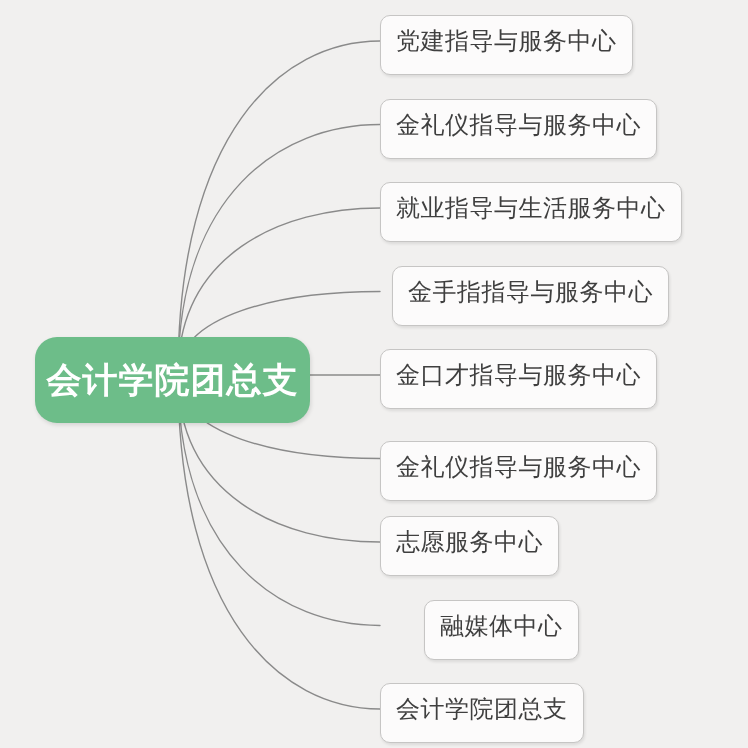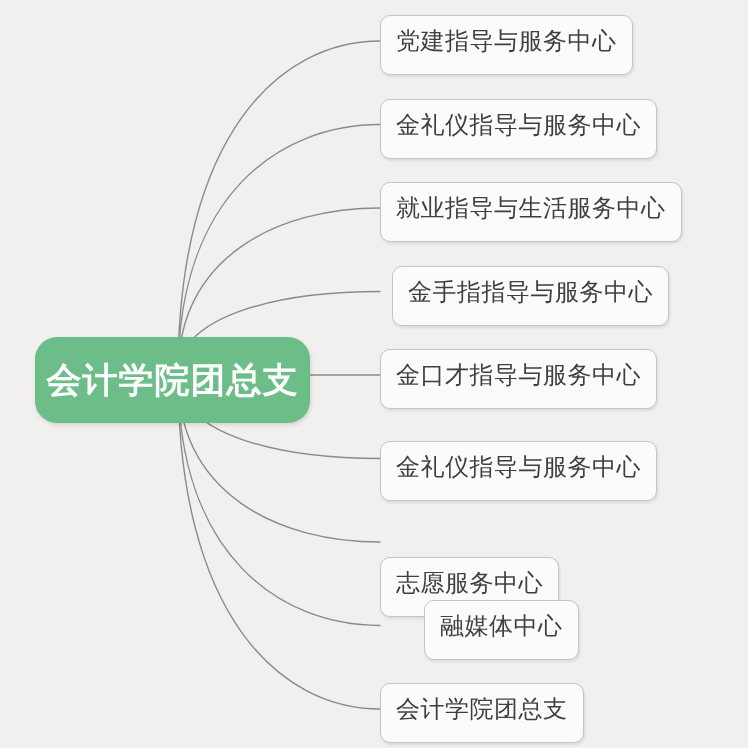--- a/index.html
+++ b/index.html
@@ -86,16 +86,16 @@
     </svg>
 
   <div class="root-node">会计学院团总支</div>
 
 <div class="child-node" style="top: 15px;">党建指导与服务中心</div>
     <div class="child-node" style="top: 99px;">金礼仪指导与服务中心</div>
     <div class="child-node" style="top: 182px;">就业指导与生活服务中心</div>
     <div class="child-node" style="top: 266px; margin-left: 12px;">金手指指导与服务中心</div>
     <div class="child-node" style="top: 349px;">金口才指导与服务中心</div>
     <div class="child-node" style="top: 441px;">金礼仪指导与服务中心</div>
-    <div class="child-node" style="top: 516px; margin-top: 41px;">志愿服务中心</div>
+    <div class="child-node" style="top: 516px;">志愿服务中心</div>
     <div class="child-node" style="top: 600px; margin-left: 44px;">融媒体中心</div>
     <div class="child-node" style="top: 683px;">会计学院团总支</div>
   </div>
 
 </body></html>

